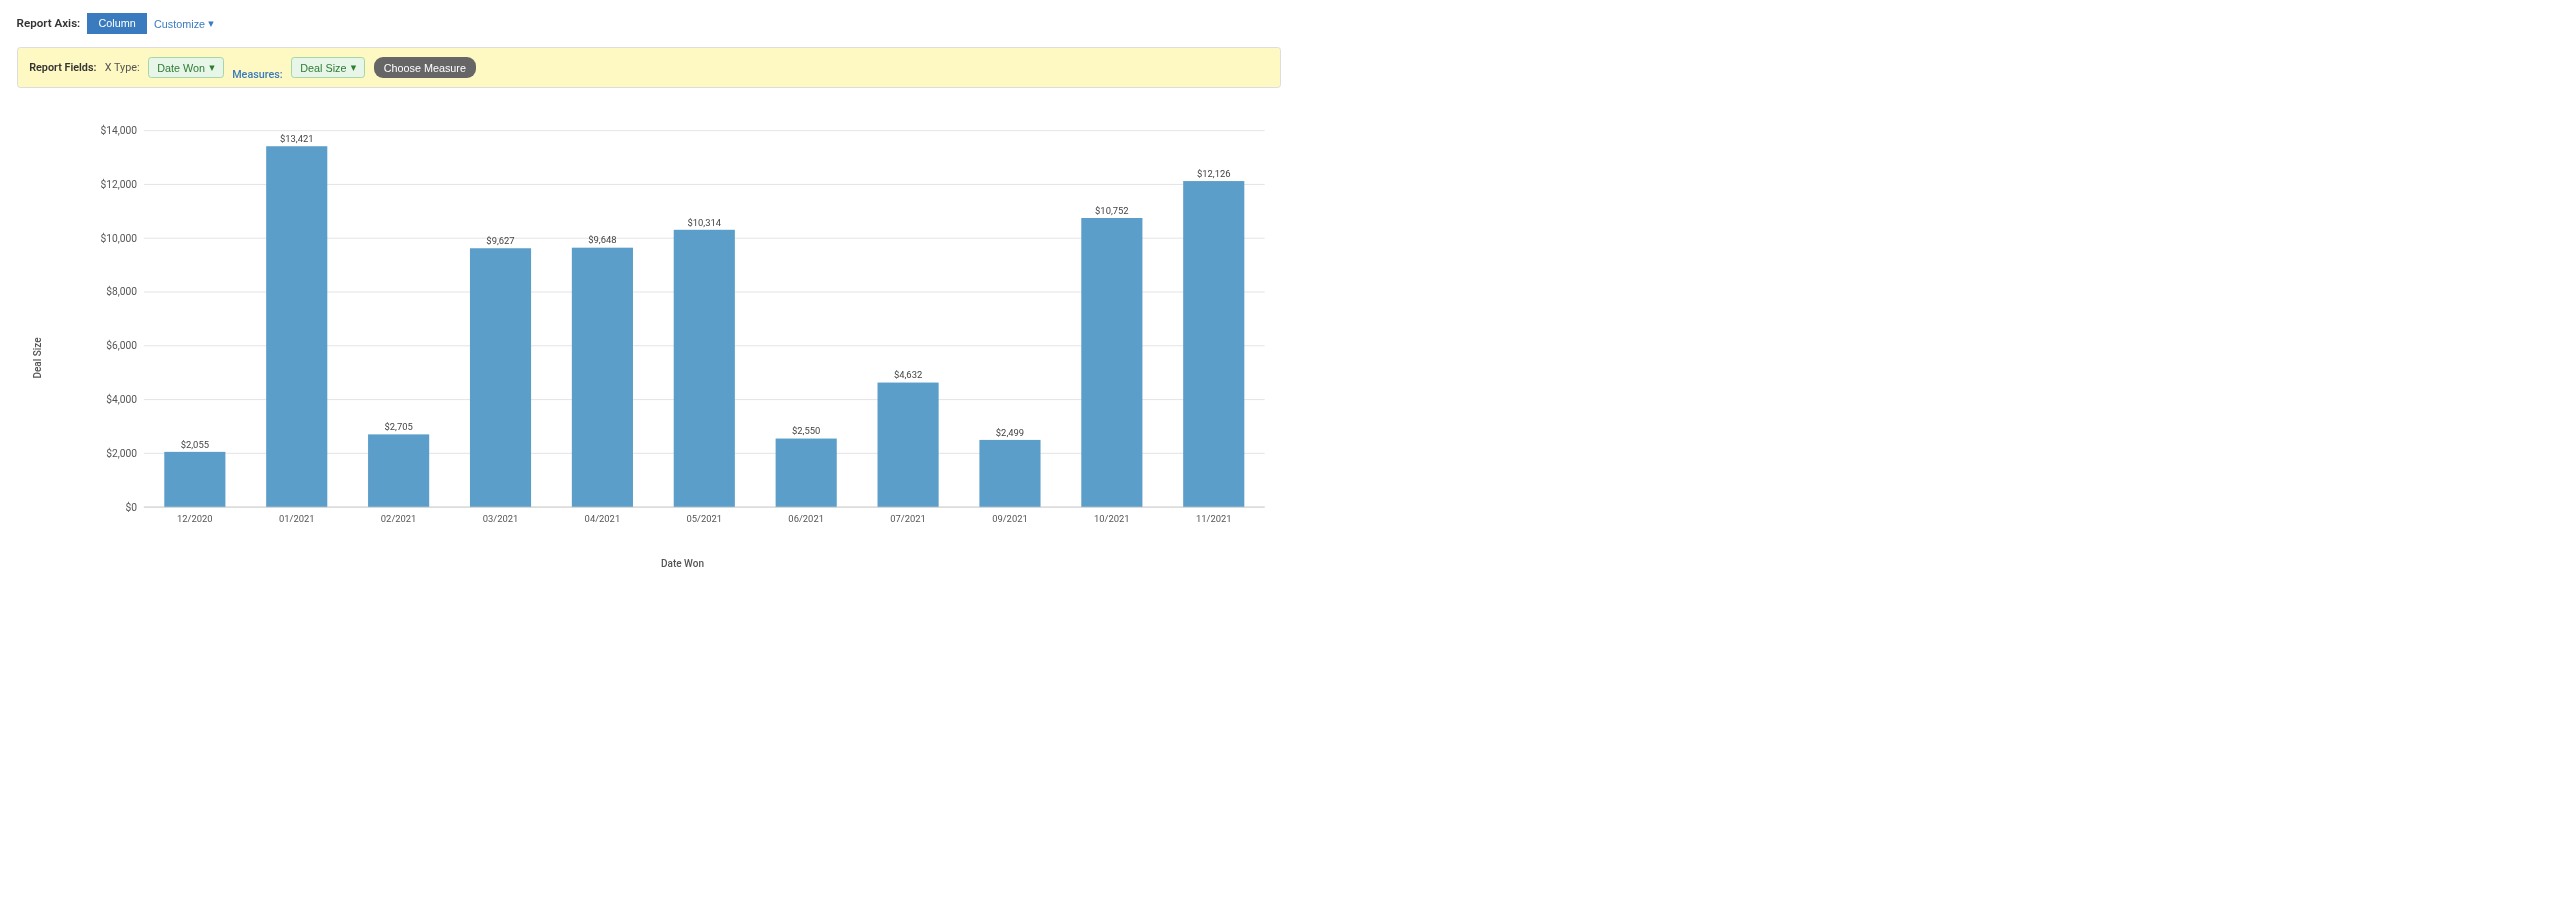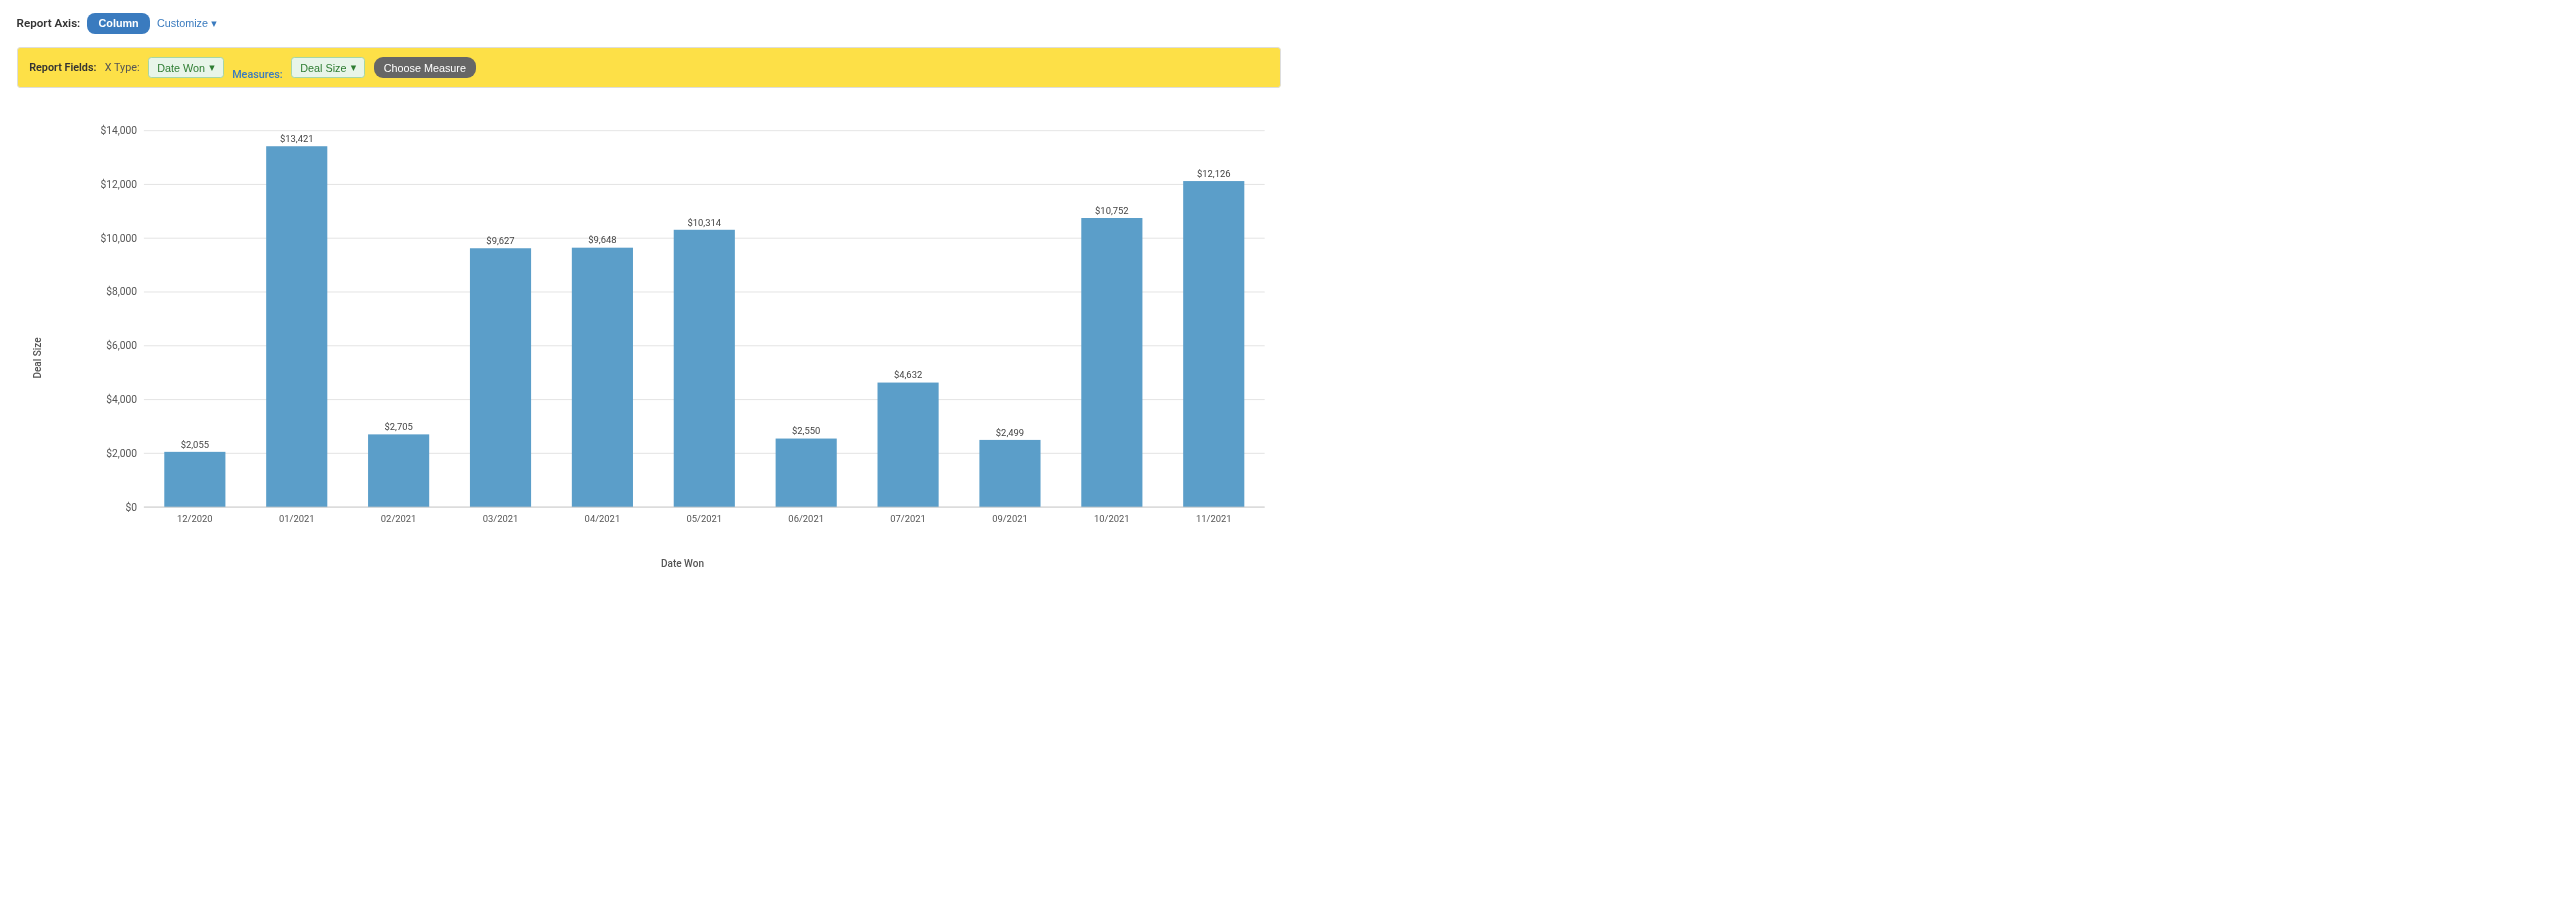--- a/index.html
+++ b/index.html
@@ -24,47 +24,47 @@
 
     .report-type-label {
       font-weight: 600;
       font-size: 11.6px;
     }
 
     .btn-column {
       background: #3a7bbf;
       color: #fff;
       border: none;
-      border-radius: 8px;
+      border-radius: 0;
       padding: 4.2px 11.6px;
       font-size: 10.8px;
-      font-weight: 700;
+      font-weight: 400;
       cursor: pointer;
     }
 
     .btn-customize {
       background: none;
       border: none;
       color: #3a7bbf;
       font-size: 10.8px;
       cursor: pointer;
       display: flex;
-      align-items: center;
+      align-items: flex-end;
       gap: 3.3px;
     }
 
     .report-fields-bar {
       display: flex;
       align-items: center;
       gap: 8.3px;
       border: 0.8px solid #ddd;
       border-radius: 3.3px;
       padding: 6.7px 11.6px;
       margin-bottom: 16.6px;
-      background: #fde047;
+      background: #fef9c3;
     }
 
     .report-fields-label {
       font-weight: 600;
       font-size: 10.8px;
     }
 
     .axis-label {
       font-size: 10.8px;
       color: #555;

